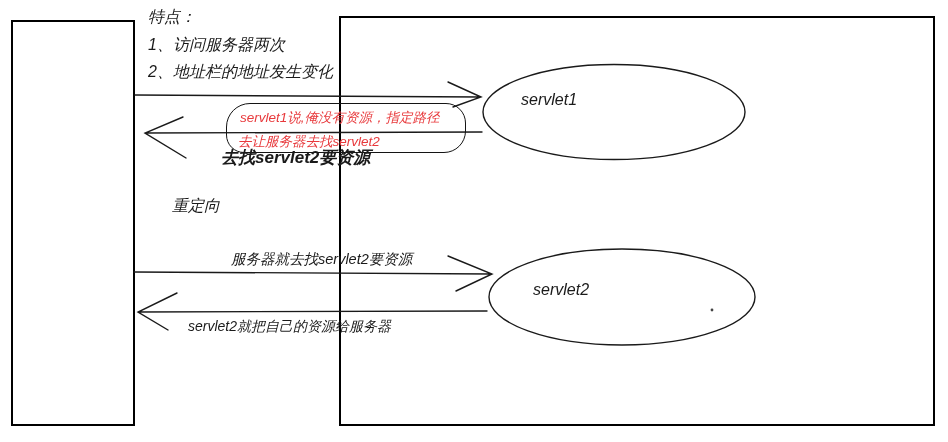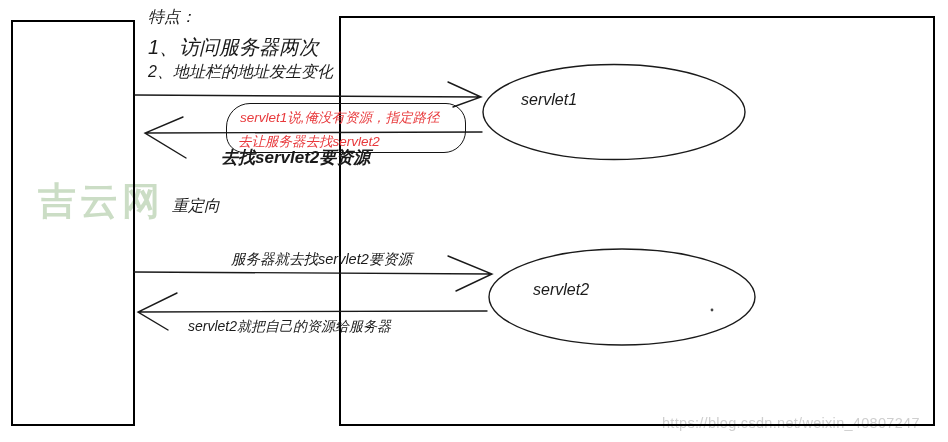--- a/index.html
+++ b/index.html
@@ -20,21 +20,21 @@
   svg.lines{position:absolute;left:0;top:0;width:948px;height:442px;z-index:3;}
   
   .callout{
     position:absolute;left:226px;top:103px;width:240px;height:50px;
     border:1.5px solid #141414;border-radius:24px 20px 22px 18px;
     background:transparent;box-sizing:border-box;z-index:4;
   }
   
   .txt{z-index:5;font-style:italic;}
   .t-features{left:148px;top:7px;font-size:16px;}
-  .t-feat1{left:148px;top:35px;font-size:20px;}
+  .t-feat1{left:148px;top:35px;font-size:16px;}
   .t-feat2{left:148px;top:62px;font-size:16px;}
   .t-red{color:#e8393c;font-size:13.5px;}
   .t-req1{left:233px;top:79px;}
   .t-co1{left:240px;top:110px;}
   .t-co2{left:238px;top:134px;}
   .t-gonote{left:221px;top:147px;font-size:17px;font-weight:600;text-align:center;}
   .t-redirect{left:172px;top:196px;font-size:16px;}
   .t-req2{left:183px;top:250px;font-size:14.5px;margin-left:48px;}
   .t-resp2{left:188px;top:318px;font-size:14px;}
   .t-servlet1{left:521px;top:90px;font-size:16px;}
@@ -48,22 +48,20 @@
   .wm-url{
     left:662px;top:414px;z-index:1;
     font-size:14.5px;color:#cfcfcf;letter-spacing:0.3px;
   }
 </style>
 </head>
 <body>
 
 <div class="canvas">
 
-  <div class="abs wm-site">吉云网</div>
-  <div class="abs wm-url">https://blog.csdn.net/weixin_40807247</div>
 
   <div class="box box-left"></div>
   <div class="box box-right"></div>
 
   <svg class="lines" viewBox="0 0 948 442" fill="none" stroke="#1a1a1a" stroke-width="1.4" stroke-linecap="round">
     <ellipse cx="614" cy="112" rx="131" ry="47.5"></ellipse>
     <ellipse cx="622" cy="297" rx="133" ry="48"></ellipse>
 
     <path d="M135,95 L481,97 M448,82 L481,97 L453,107"></path>
 

